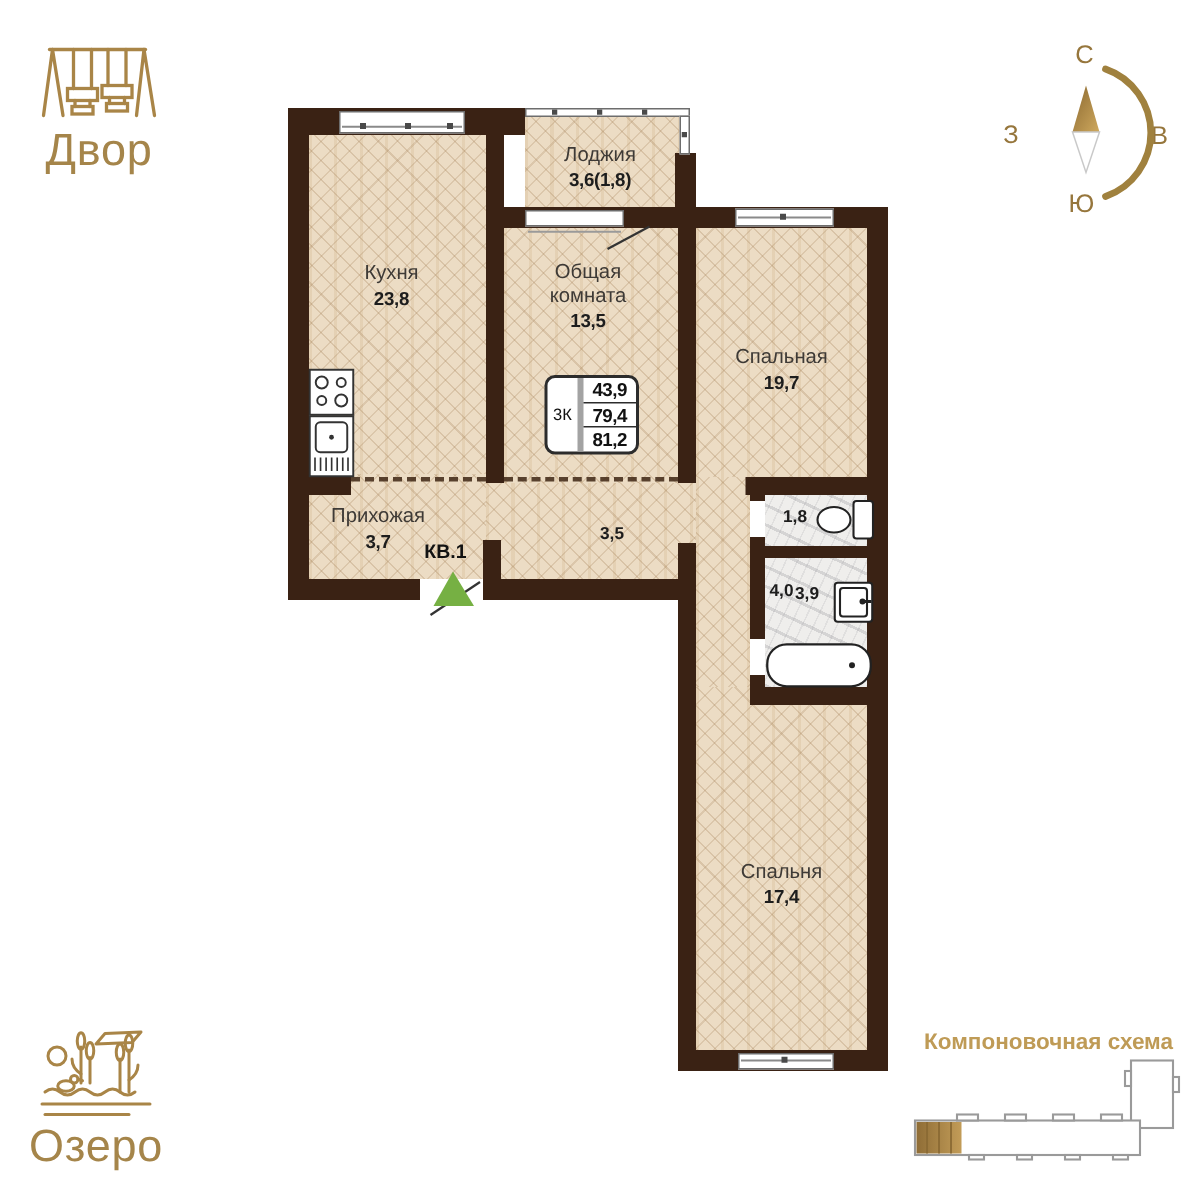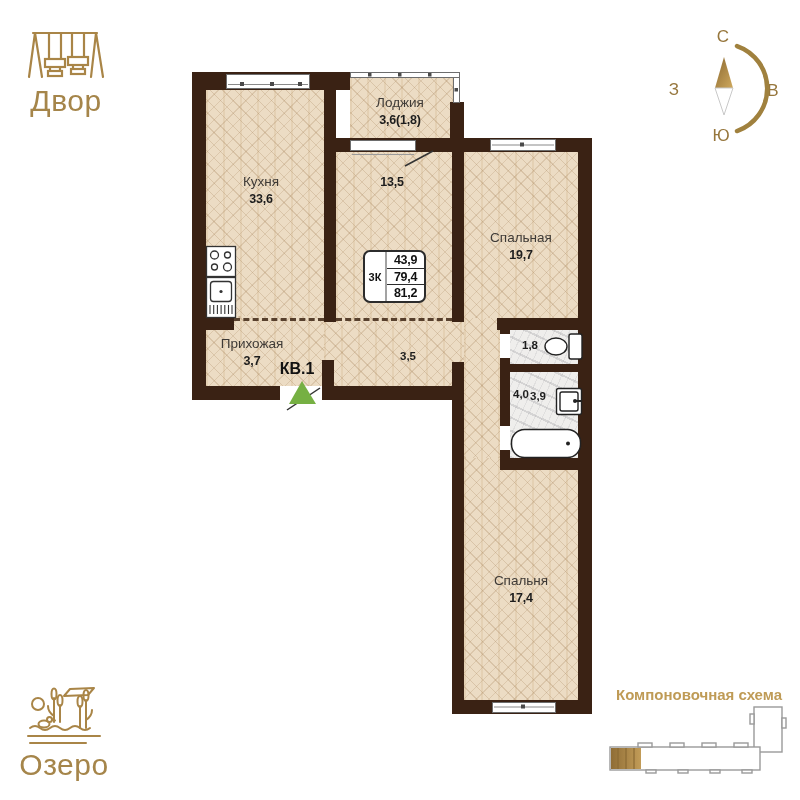--- a/index.html
+++ b/index.html
@@ -22,26 +22,26 @@
       repeating-linear-gradient(-65deg, rgba(165,165,170,.20) 0 1px, transparent 1px 7px);
   }
   .wall{position:absolute;background:#3a2214;}
   .window{position:absolute;background:#fff;border:1px solid #6d6d6d;box-sizing:border-box;}
   .dash{position:absolute;height:0;border-top:3px dashed rgba(62,38,20,.85);}
   
   .room-label{position:absolute;transform:translateX(-50%);text-align:center;color:#3e3a36;}
   .rname{font-size:13.5px;line-height:1.18;color:#3e3a36;}
   .rarea{font-weight:700;font-size:12.5px;color:#1d1d1d;margin-top:2px;letter-spacing:-.2px;text-align:center;}
   .rnum{position:absolute;transform:translateX(-50%);font-weight:700;font-size:11.5px;color:#1d1d1d;}
-  .kv{position:absolute;transform:translateX(-50%);font-weight:800;font-size:16px;color:#121212;text-align:center;}
+  .kv{position:absolute;transform:translateX(-50%);font-weight:800;font-size:13px;color:#121212;text-align:center;}
   
   .info-box{position:absolute;left:363px;top:250px;width:59px;height:49px;background:#fff;
     border:2px solid #2c2c2c;border-radius:7px;display:flex;overflow:hidden;}
   .info-type{width:20px;display:flex;align-items:center;justify-content:center;
-    font-weight:700;font-size:11px;color:#111;border-right:2px solid #a3a3a3;}
+    font-weight:400;font-size:11px;color:#111;border-right:4px solid #a3a3a3;}
   .info-vals{flex:1;display:flex;flex-direction:column;}
   .info-vals div{flex:1;display:flex;align-items:center;justify-content:center;
     font-weight:600;font-size:12.5px;letter-spacing:-.3px;color:#111;}
   .info-vals div + div{border-top:1.5px solid #2c2c2c;}
   
   .gold-big{position:absolute;text-align:center;color:#a5854a;font-size:30px;letter-spacing:.5px;}
   .compass-letter{position:absolute;transform:translateX(-50%);font-size:17px;color:#96763c;font-weight:500;}
   .scheme-title{position:absolute;left:608px;top:686px;width:182px;text-align:center;
     font-size:15px;font-weight:600;color:#bf9b56;}
   svg{position:absolute;overflow:visible;}
@@ -178,27 +178,28 @@
     </g>
 
     <g fill="#fff" stroke="#222" stroke-width="1.5">
       <rect x="511.5" y="429.5" width="69" height="28" rx="13"></rect>
       <circle cx="568" cy="443.5" r="2" fill="#222" stroke="none"></circle>
     </g>
   </svg>
 
   <div class="room-label" style="left:261px;top:174px;">
     <div class="rname">Кухня</div>
-    <div class="rarea">33,6</div>
+    <div class="rarea">23,8</div>
   </div>
   <div class="room-label" style="left:400px;top:95px;">
     <div class="rname">Лоджия</div>
     <div class="rarea">3,6(1,8)</div>
   </div>
   <div class="room-label" style="left:392px;top:173px;width:96px;margin-left:-48px;transform:none;">
+    <div class="rname">Общая комната</div>
     <div class="rarea">13,5</div>
   </div>
   <div class="room-label" style="left:521px;top:230px;">
     <div class="rname">Спальная</div>
     <div class="rarea">19,7</div>
   </div>
   <div class="room-label" style="left:252px;top:336px;">
     <div class="rname">Прихожая</div>
     <div class="rarea">3,7</div>
   </div>

